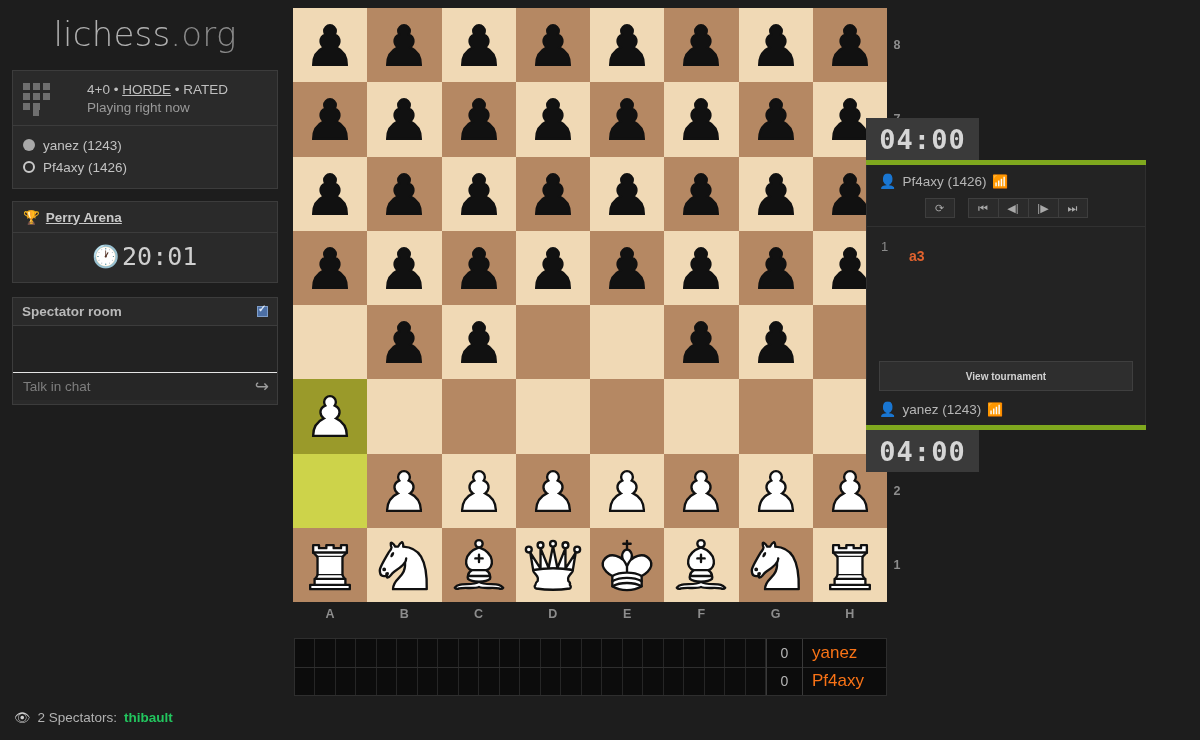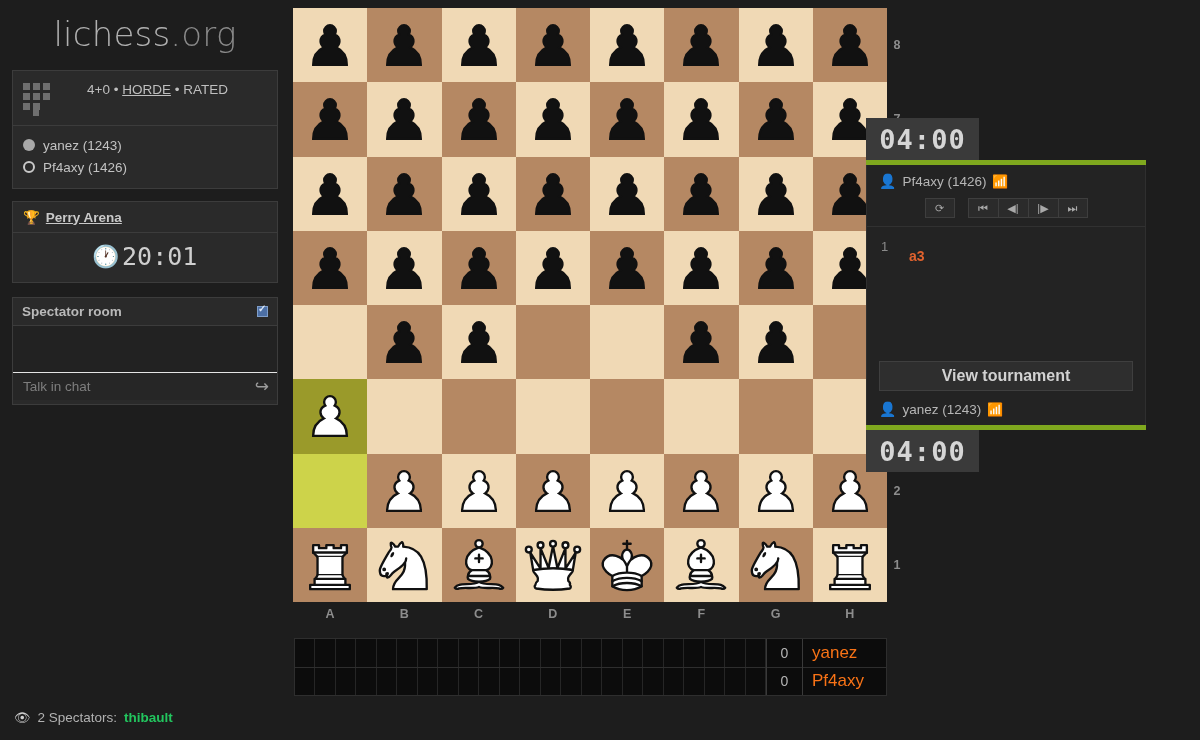--- a/index.html
+++ b/index.html
@@ -153,21 +153,21 @@
   .nav-group { display: flex; }
   .nav-group .btn-ico { border-right: 0; }
   .nav-group .btn-ico:last-child { border-right: 1px solid #3e3e3e; }
   .moves { height: 134px; padding: 8px 0 0 0; }
   .move-row { display: flex; align-items: center; height: 22px; padding-left: 14px; gap: 18px; }
   .move-num { color: #8a8a8a; font-size: 13px; width: 10px; }
   .move-san { color: #e0622e; font-size: 14px; font-weight: bold; margin-top: 20px; }
   .view-tour-wrap { padding: 0 12px 8px 12px; }
   .view-tour {
     width: 100%; height: 30px; background: #2e2e2e; border: 1px solid #3f3f3f;
-    color: #d2d2d2; font-size: 16px; font-weight: bold;
+    color: #d2d2d2; font-size: 10px; font-weight: bold;
     font-family: "Liberation Sans", sans-serif;
     display: flex; align-items: center; justify-content: center;
   }
   .rp-player.bottom { padding: 2px 10px 8px 12px; }
 </style>
 </head>
 <body>
 
 <div id="app">
 
@@ -189,20 +189,21 @@
           <i style="left:10px;top:27px;width:6px;height:6px"></i>
         </span>
         <span class="gi-lines">
           <div class="gi-line1">
             <span>4+0</span>
             <span>•</span>
             <a href="#">HORDE</a>
             <span>•</span>
             <span>RATED</span>
           </div>
+          <div class="gi-line2">Playing right now</div>
         </span>
       </div>
       <div class="gi-players">
         <div class="gi-player">
           <span class="disc black"></span>
           <span>yanez (1243)</span>
         </div>
         <div class="gi-player">
           <span class="disc white"></span>
           <span>Pf4axy (1426)</span>

